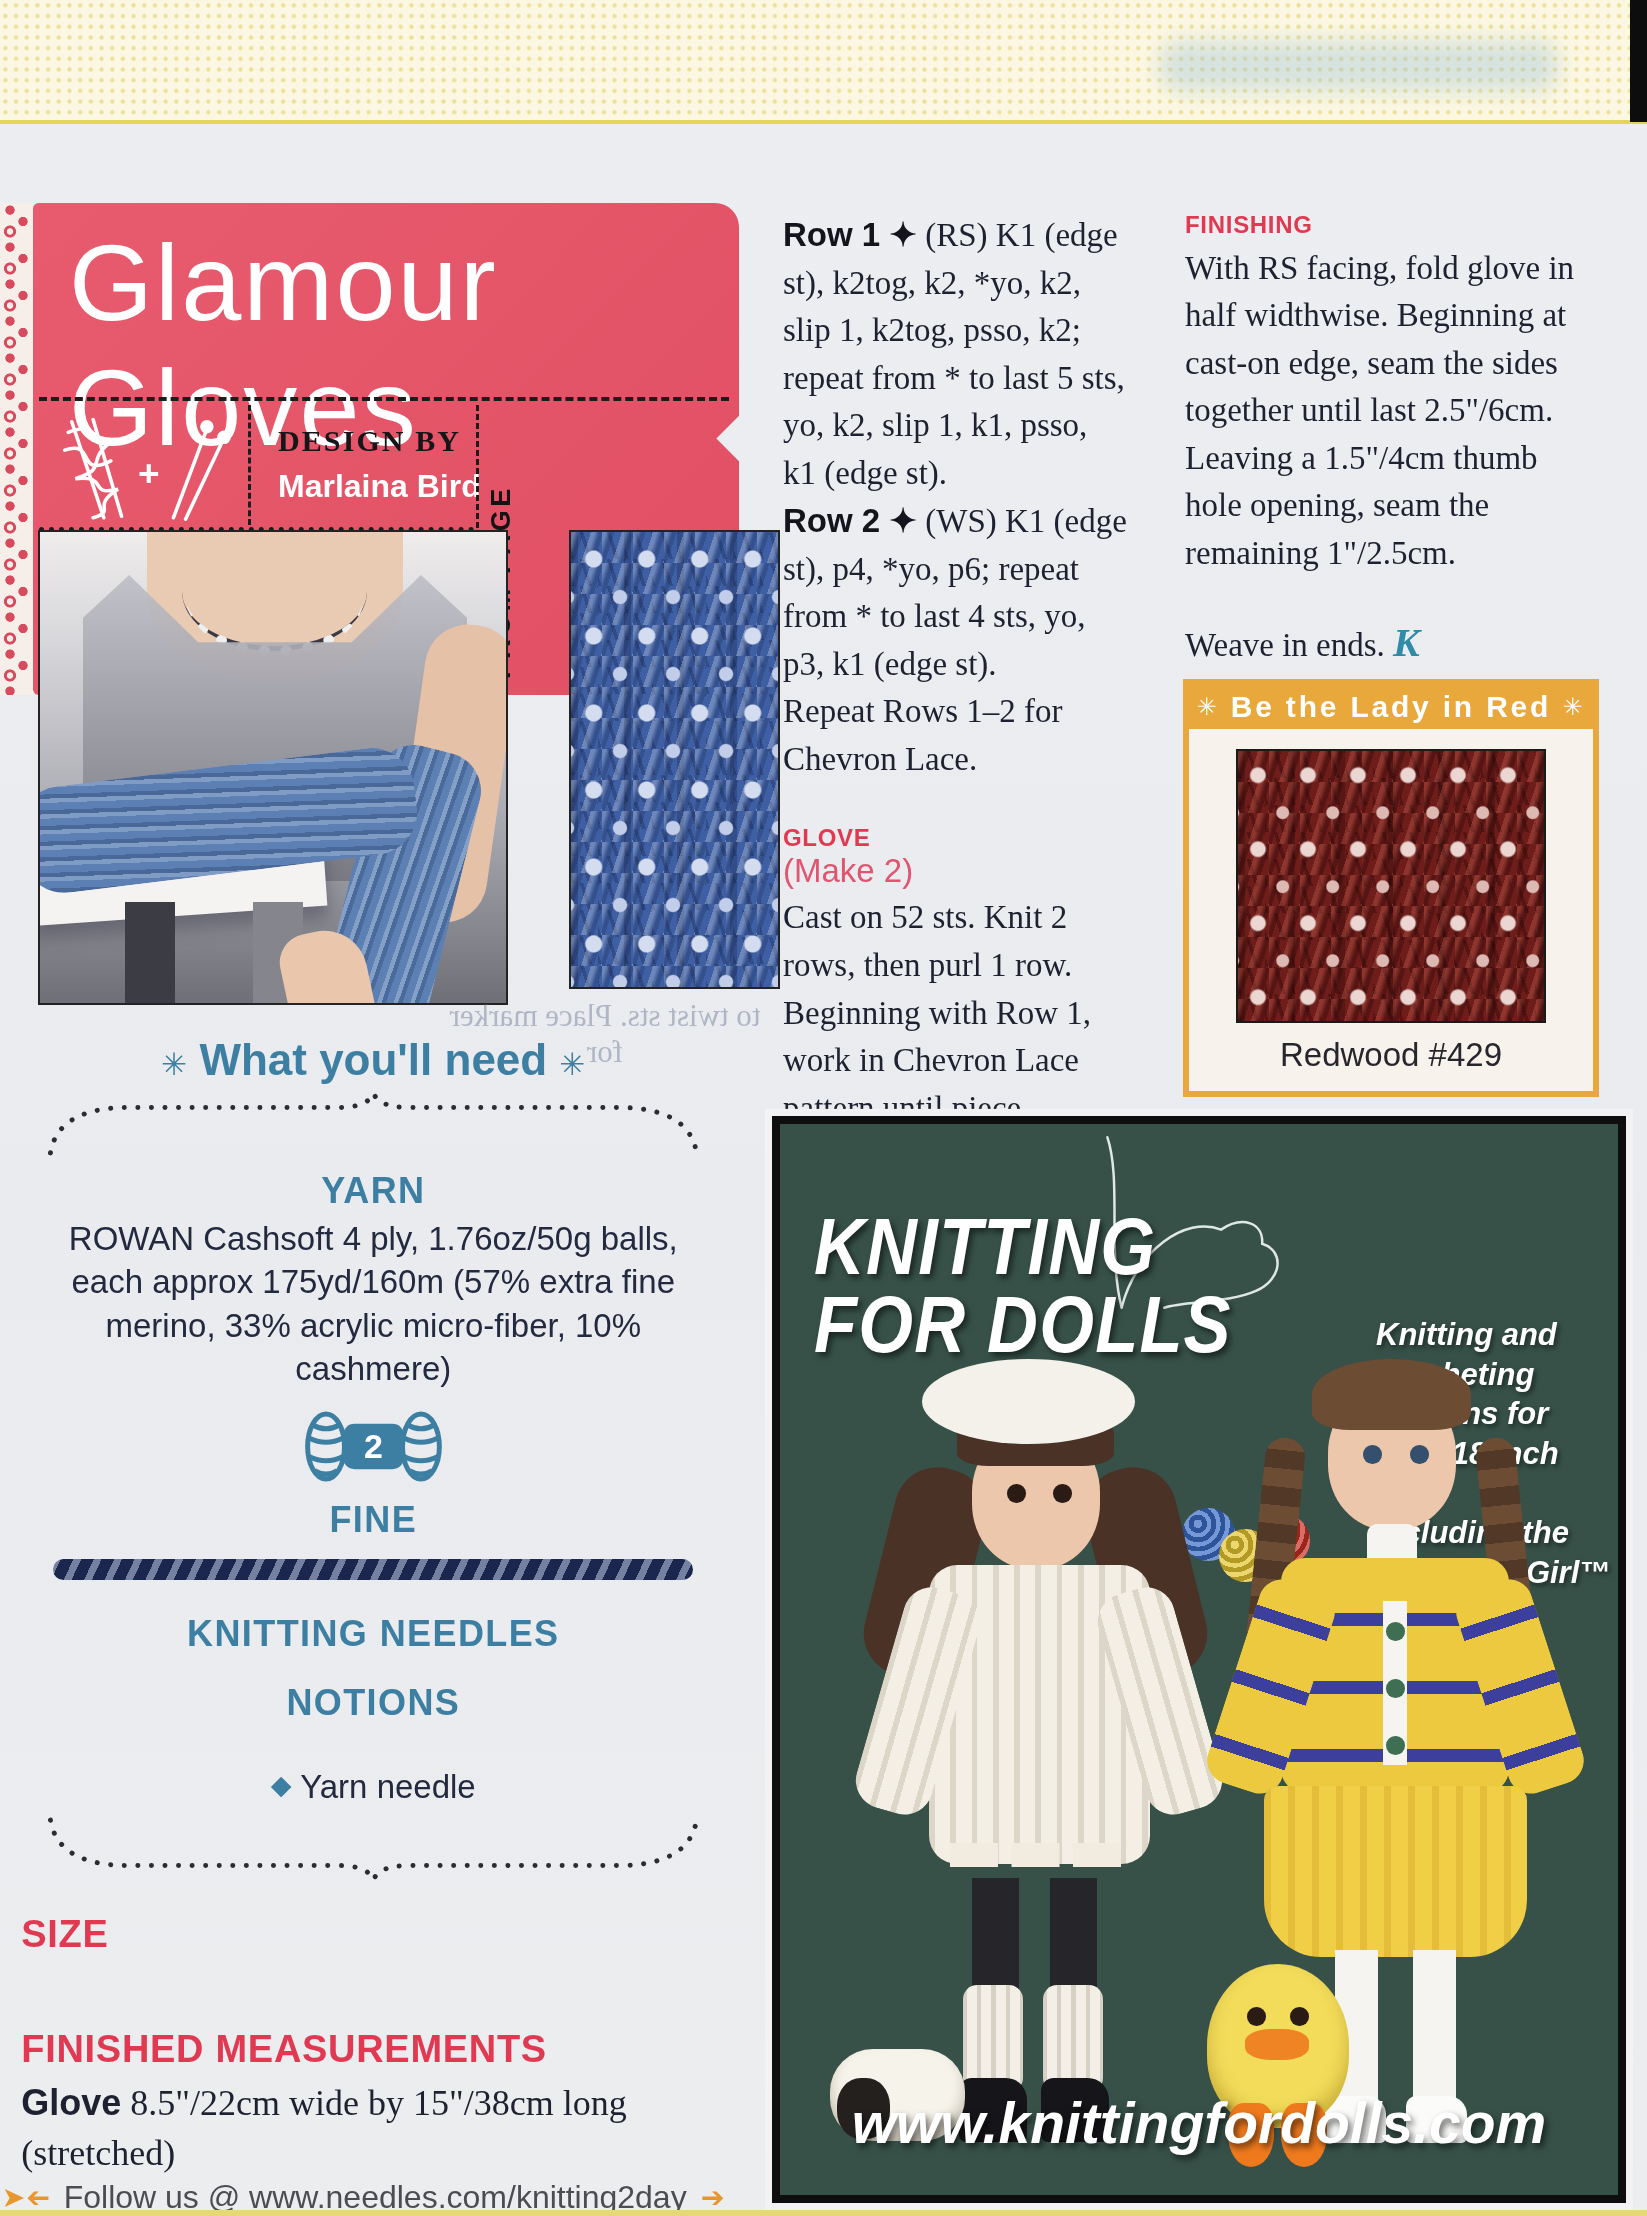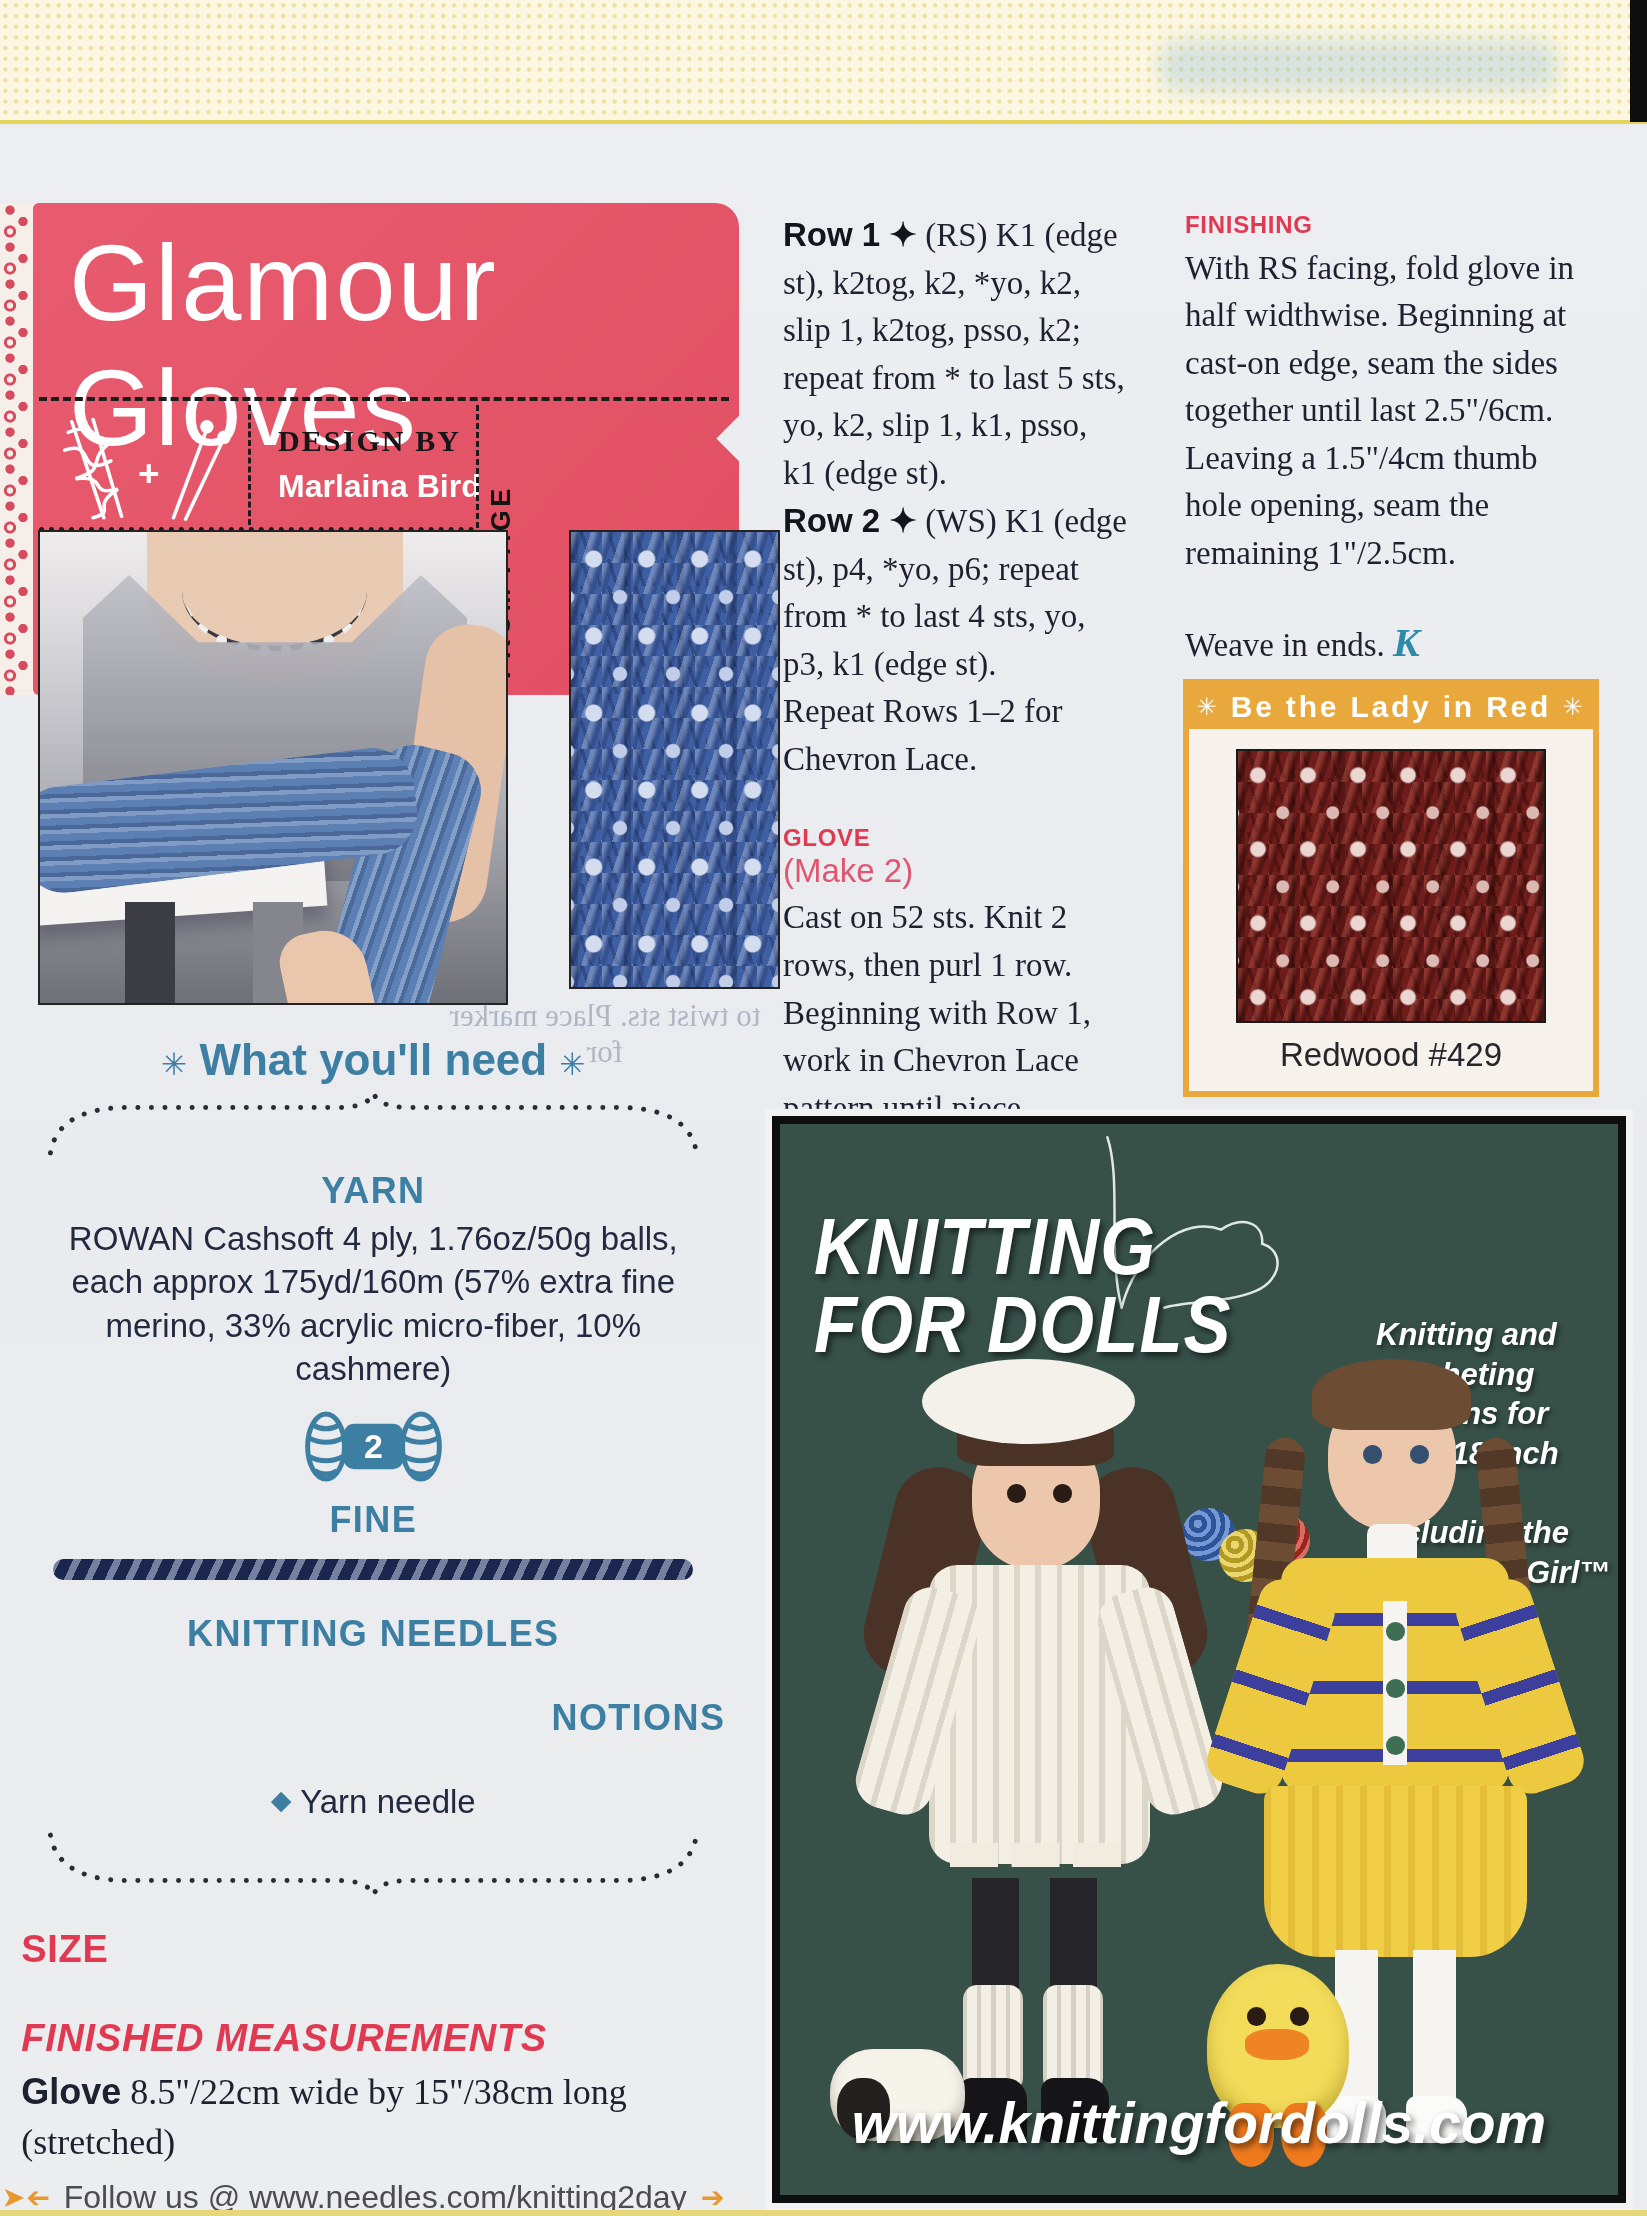--- a/index.html
+++ b/index.html
@@ -244,31 +244,31 @@
         <path d="M20,30 q18,10 36,0 M14,48 q24,12 48,0 M14,74 q24,12 48,0 M22,94 q16,10 32,0"></path>
       <ellipse cx="172" cy="60" rx="26" ry="46"></ellipse>
         <path d="M154,30 q18,10 36,0 M148,48 q24,12 48,0 M148,74 q24,12 48,0 M156,94 q16,10 32,0"></path>
     </g>
     <rect x="62" y="28" width="86" height="64" rx="16" fill="#3d7fa3"></rect>
     <text x="105" y="76" text-anchor="middle" fill="#fff" font-size="48" font-weight="bold" font-family="Liberation Sans, sans-serif">2</text>
   </svg>
   <div class="blue-h">FINE</div>
   <div class="yarn-strand"></div>
   <div class="blue-h" style="margin-top:33px;">KNITTING NEEDLES</div>
-  <div class="blue-h" style="margin-top:42px;text-align:right;">NOTIONS</div>
+  <div class="blue-h" style="margin-top:27px;">NOTIONS</div>
   <div class="side-body">
     <span class="bullet">◆</span>
     <span>Yarn needle</span>
   </div>
   <svg class="brace" width="669" height="71" viewBox="0 0 940 100">
     <path d="M15,10 Q25,72 120,74 L420,74 Q462,74 470,94 Q478,74 520,74 L820,74 Q915,72 925,10" fill="none" stroke="#2b2b33" stroke-width="7" stroke-linecap="round" stroke-dasharray="0.1 19"></path>
   </svg>
   <div class="left-block" style="margin-top:28.5px;">
     <div class="pink-h">SIZE</div>
-    <div class="pink-h" style="margin-top:46px;font-style:italic;">FINISHED MEASUREMENTS</div>
+    <div class="pink-h" style="margin-top:72px;">FINISHED MEASUREMENTS</div>
     <div class="serif" style="font-size:36px;line-height:1.4;margin-top:7.1px;width:683px;">
       <b style="font-family:'Liberation Sans',sans-serif;">Glove</b><span> 8.5"/22cm wide by 15"/38cm long (stretched)</span>
     </div>
   </div>
 </div>
 
 <div class="abs midcol">
   <p class="pat" style="margin:0;">
     <b class="rowlab">Row 1 ✦</b><span> (RS) K1 (edge st), k2tog, k2, *yo, k2, slip 1, k2tog, psso, k2; repeat from * to last 5 sts, yo, k2, slip 1, k1, psso, k1 (edge st).</span><br>
     <b class="rowlab">Row 2 ✦</b><span> (WS) K1 (edge st), p4, *yo, p6; repeat from * to last 4 sts, yo, p3, k1 (edge st).</span><br>

